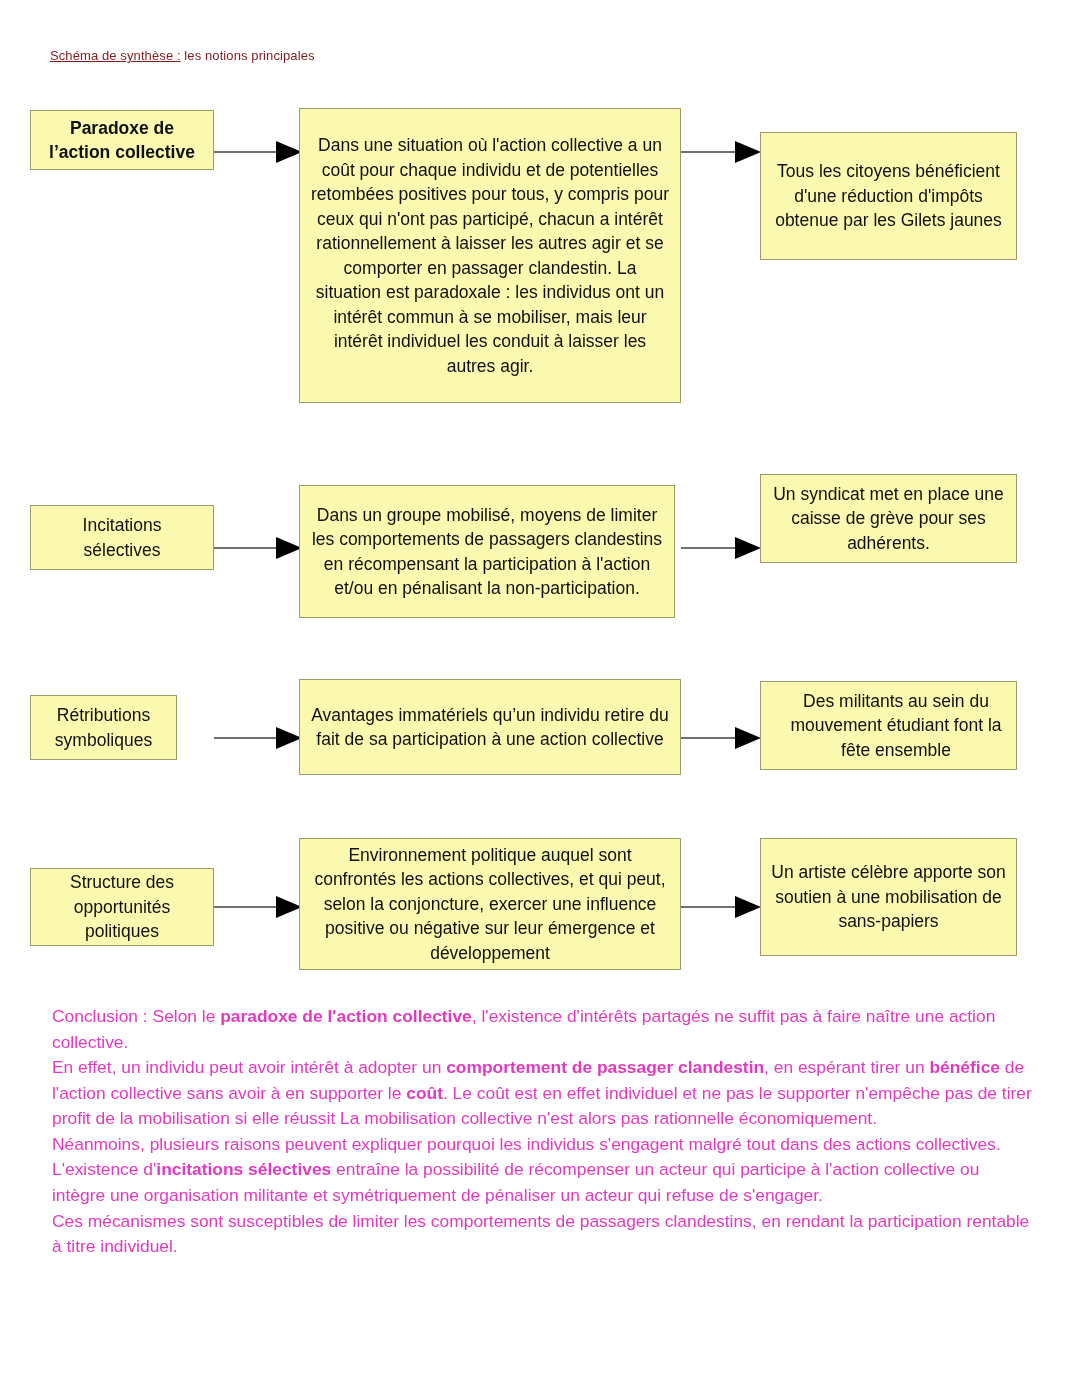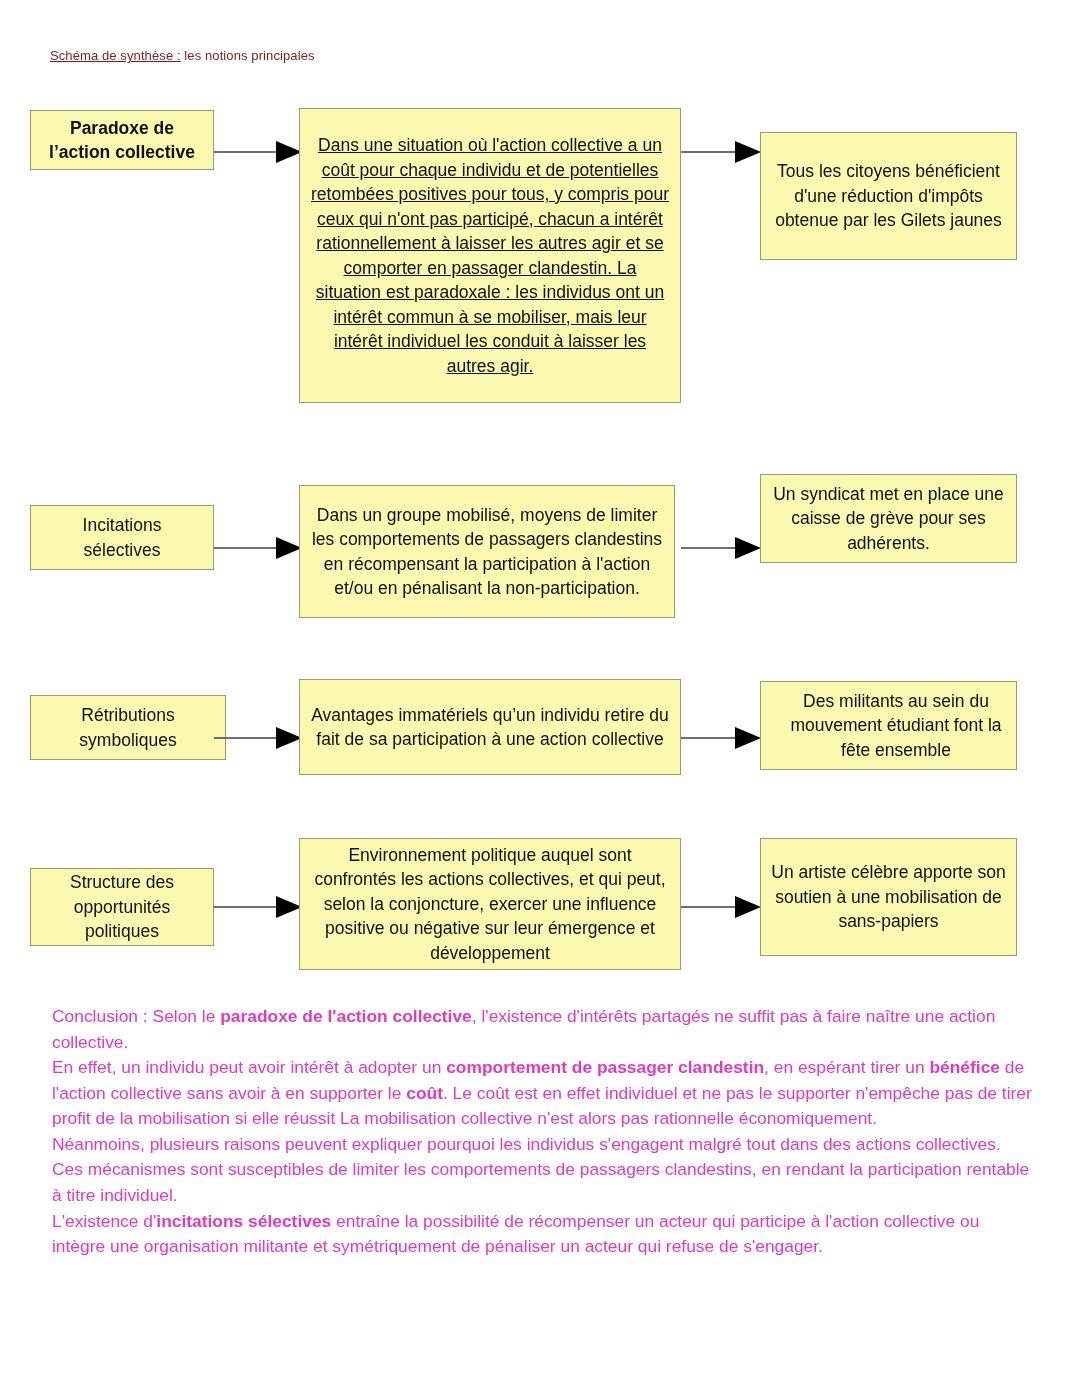--- a/index.html
+++ b/index.html
@@ -100,21 +100,21 @@
     <span class="txt">Paradoxe de
 l’action collective</span>
   </div>
 
   <div class="arrow" style="left:214px; top:141px; width:88px;">
     <div class="shaft" style="width:62px;"></div>
     <div class="head" style="left:62px;"></div>
   </div>
 
   <div class="box" style="left:299px; top:108px; width:382px; height:295px;">
-    <span class="txt" style="white-space:normal;text-decoration:underline;">Dans une situation où l'action collective a un coût pour chaque individu et de potentielles retombées positives pour tous, y compris pour ceux qui n'ont pas participé, chacun a intérêt rationnellement à laisser les autres agir et se comporter en passager clandestin.
+    <span class="txt" style="white-space:normal;">Dans une situation où l'action collective a un coût pour chaque individu et de potentielles retombées positives pour tous, y compris pour ceux qui n'ont pas participé, chacun a intérêt rationnellement à laisser les autres agir et se comporter en passager clandestin.
 La situation est paradoxale : les individus ont un intérêt commun à se mobiliser, mais leur intérêt individuel les conduit à laisser les autres agir.</span>
   </div>
 
   <div class="arrow" style="left:681px; top:141px; width:80px;">
     <div class="shaft" style="width:54px;"></div>
     <div class="head" style="left:54px;"></div>
   </div>
 
   <div class="box" style="left:760px; top:108px; width:257px; height:128px;margin-top:24px;">
     <span class="txt" style="white-space:normal;">Tous les citoyens bénéficient d'une réduction d'impôts obtenue par les Gilets jaunes</span>
@@ -136,21 +136,21 @@
 
   <div class="arrow" style="left:681px; top:537px; width:80px;">
     <div class="shaft" style="width:54px;"></div>
     <div class="head" style="left:54px;"></div>
   </div>
 
   <div class="box" style="left:760px; top:474px; width:257px; height:89px;">
     <span class="txt" style="white-space:normal;">Un syndicat met en place une caisse de grève pour ses adhérents.</span>
   </div>
 
-  <div class="box left" style="left:30px; top:695px; width:196px; height:65px;text-align:center;">
+  <div class="box left" style="left:30px; top:695px; width:147px; height:65px;text-align:center;">
     <span class="txt">Rétributions
 symboliques</span>
   </div>
 
   <div class="arrow" style="left:214px; top:727px; width:88px;">
     <div class="shaft" style="width:62px;"></div>
     <div class="head" style="left:62px;"></div>
   </div>
 
   <div class="box" style="left:299px; top:679px; width:382px; height:96px;">
@@ -189,15 +189,15 @@
   <div class="box" style="left:760px; top:838px; width:257px; height:118px;">
     <span class="txt" style="white-space:normal;">Un artiste célèbre apporte son soutien à une mobilisation de sans-papiers</span>
   </div>
 
 </div>
 
 <div id="conclusion">
     <p><span>Conclusion : Selon le </span><b>paradoxe de l'action collective</b><span>, l'existence d'intérêts partagés ne suffit pas à faire naître une action collective.</span></p>
     <p><span>En effet, un individu peut avoir intérêt à adopter un </span><b>comportement de passager clandestin</b><span>, en espérant tirer un </span><b>bénéfice</b><span> de l'action collective sans avoir à en supporter le </span><b>coût</b><span>. Le coût est en effet individuel et ne pas le supporter n'empêche pas de tirer profit de la mobilisation si elle réussit La mobilisation collective n'est alors pas rationnelle économiquement.</span></p>
     <p><span>Néanmoins, plusieurs raisons peuvent expliquer pourquoi les individus s'engagent malgré tout dans des actions collectives.</span></p>
+    <p><span>L'existence d'</span><b>incitations sélectives</b><span> entraîne la possibilité de récompenser un acteur qui participe à l'action collective ou intègre une organisation militante et symétriquement de pénaliser un acteur qui refuse de s'engager.</span></p>
     <p><span>Ces mécanismes sont susceptibles de limiter les comportements de passagers clandestins, en rendant la participation rentable à titre individuel.</span></p>
-    <p><span>L'existence d'</span><b>incitations sélectives</b><span> entraîne la possibilité de récompenser un acteur qui participe à l'action collective ou intègre une organisation militante et symétriquement de pénaliser un acteur qui refuse de s'engager.</span></p>
   </div>
 
 </body></html>

